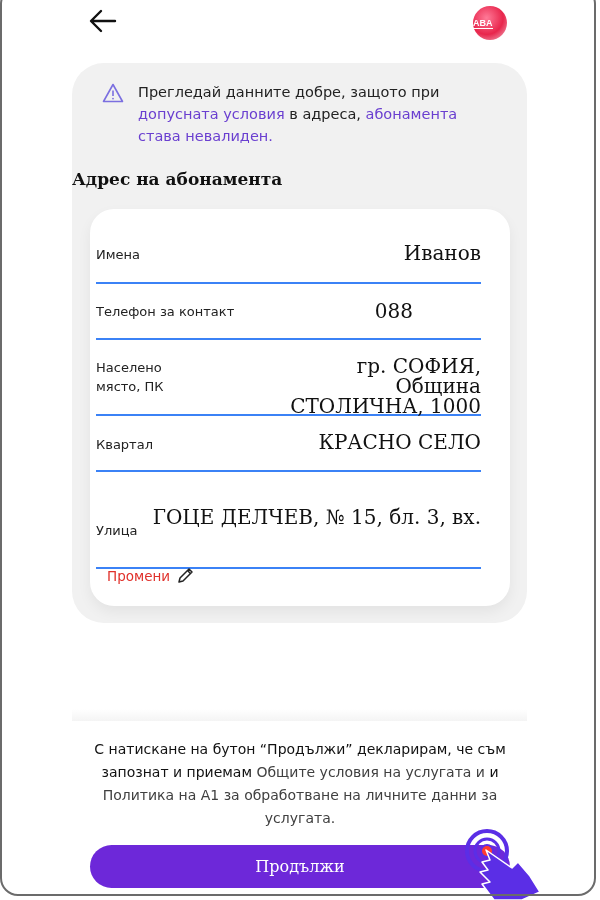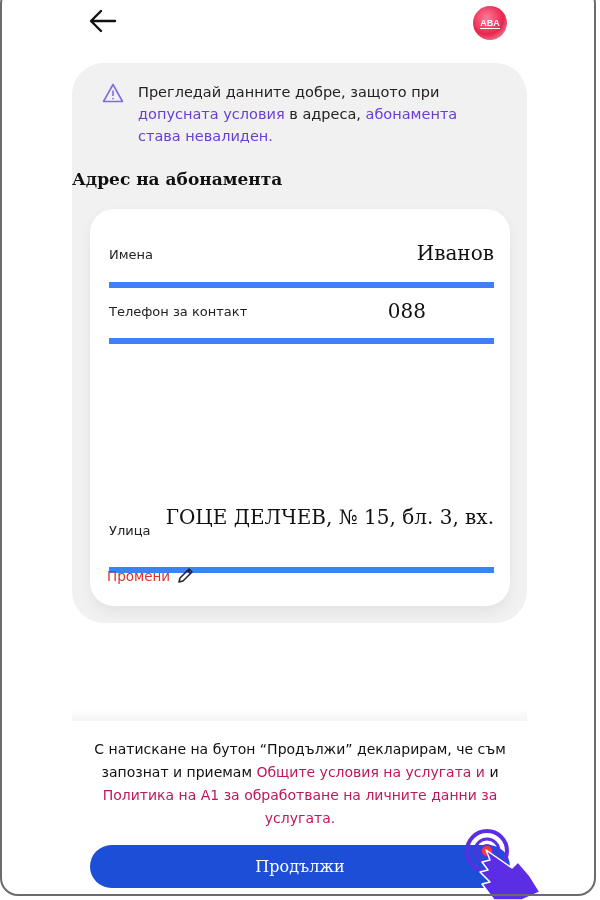--- a/index.html
+++ b/index.html
@@ -20,21 +20,21 @@
     .back-btn {
       position: absolute; left: 88px; top: 6px; width: 30px; height: 30px; cursor: pointer;
     }
     .title {
       position: absolute; left: 134px; top: 5px;
       font-family: "DejaVu Serif", serif; font-weight: bold; font-size: 22px; color: #111;
     }
     .logo {
       position: absolute; left: 473px; top: 6px; width: 34px; height: 34px; border-radius: 50%;
       background: radial-gradient(circle at 40% 35%, #ff7a98 0%, #e8264c 55%, #f1b6c6 100%);
-      display: flex; align-items: center; justify-content: center;
+      display: flex; align-items: center; 
     }
     .logo span {
       font-family: "Liberation Sans", sans-serif; font-size: 9px; font-weight: bold; color: #fff;
       border-bottom: 1px solid #fff; line-height: 10px;
     }
     .outer-card {
       position: absolute; left: 72px; top: 63px; width: 455px; height: 560px;
       background: #f1f1f1; border-radius: 32px;
     }
     .notice {
@@ -49,22 +49,22 @@
     .section-title {
       position: absolute; left: 0; top: 106px; width: 455px; 
       font-family: "DejaVu Serif", serif; font-weight: bold; font-size: 17px; color: #111;
     }
     .inner-card {
       position: absolute; left: 18px; top: 146px; width: 420px; height: 397px;
       background: #fff; border-radius: 24px;
       box-shadow: 0 6px 14px rgba(0,0,0,0.06);
     }
     .row {
-      position: absolute; left: 19px; width: 385px;
-      border-bottom: 6px solid #3b82f6;
+      position: absolute; left: 6px; width: 385px;
+      border-bottom: 2px solid #3b82f6;
     }
     .row .label {
       position: absolute; left: 0; font-size: 13px; color: #222; line-height: 19px;
     }
     .row .value {
       position: absolute; right: 0; text-align: right;
       font-family: "DejaVu Serif", serif; font-size: 20px; color: #111; line-height: 20px;
     }
     .edit-link {
       position: absolute; left: 17px; top: 358px; display: flex; align-items: center; gap: 6px;
@@ -72,24 +72,24 @@
     }
     .edit-link .txt { font-size: 13.5px; color: #e0312b; }
     .fade-strip {
       position: absolute; left: 72px; top: 709px; width: 455px; height: 12px;
       background: linear-gradient(#ffffff, #f4f4f4);
     }
     .consent {
       position: absolute; left: 80px; top: 738px; width: 440px; text-align: center;
       font-size: 14px; line-height: 23px; color: #111;
     }
-    .consent .red { color: #be185d; cursor: pointer; }
+    .consent .red { color: #404040; cursor: pointer; }
     .continue-btn {
       position: absolute; left: 90px; top: 845px; width: 420px; height: 43px;
-      border-radius: 22px; background: #1d4ed8; border: none;
+      border-radius: 22px; background: #6d28d9; border: none;
       display: flex; align-items: center; justify-content: center; cursor: pointer;
     }
     .continue-btn span {
       font-family: "DejaVu Serif", serif; font-size: 16px; color: #fff;
     }
     .hand {
       position: absolute; left: 460px; top: 828px; width: 85px; height: 72px; z-index: 5;
     }
   </style>
 </head>
@@ -122,20 +122,28 @@
 
   <div class="inner-card">
     <div class="row" style="top:0; height:73px;">
       <div class="label" style="top:36px;">Имена</div>
       <div class="value" style="top:34px;">Иванов</div>
     </div>
     <div class="row" style="top:73px; height:56px;">
       <div class="label" style="top:20px;">Телефон за контакт</div>
       <div class="value" style="top:19px; right:68px;">088</div>
     </div>
+    <div class="row" style="top:129px; height:76px;">
+      <div class="label" style="top:20px; width:90px;">Населено място, ПК</div>
+      <div class="value" style="top:18px; width:200px;">гр. СОФИЯ, Община СТОЛИЧНА, 1000</div>
+    </div>
+    <div class="row" style="top:205px; height:56px;">
+      <div class="label" style="top:21px;">Квартал</div>
+      <div class="value" style="top:18px;">КРАСНО СЕЛО</div>
+    </div>
     <div class="row" style="top:261px; height:77px;margin-top:20px;">
       <div class="label" style="top:31px;">Улица</div>
       <div class="value" style="top:17px;">ГОЦЕ ДЕЛЧЕВ, № 15, бл. 3, вх.</div>
     </div>
     <div class="edit-link">
       <span class="txt">Промени</span>
       <svg width="18" height="18" viewBox="0 0 18 18">
         <path d="M3 15 L4 11 L13 2 L16 5 L7 14 Z" fill="none" stroke="#222" stroke-width="1.5" stroke-linejoin="round"></path>
         <line x1="11.5" y1="3.5" x2="14.5" y2="6.5" stroke="#222" stroke-width="1.5"></line>
       </svg>

